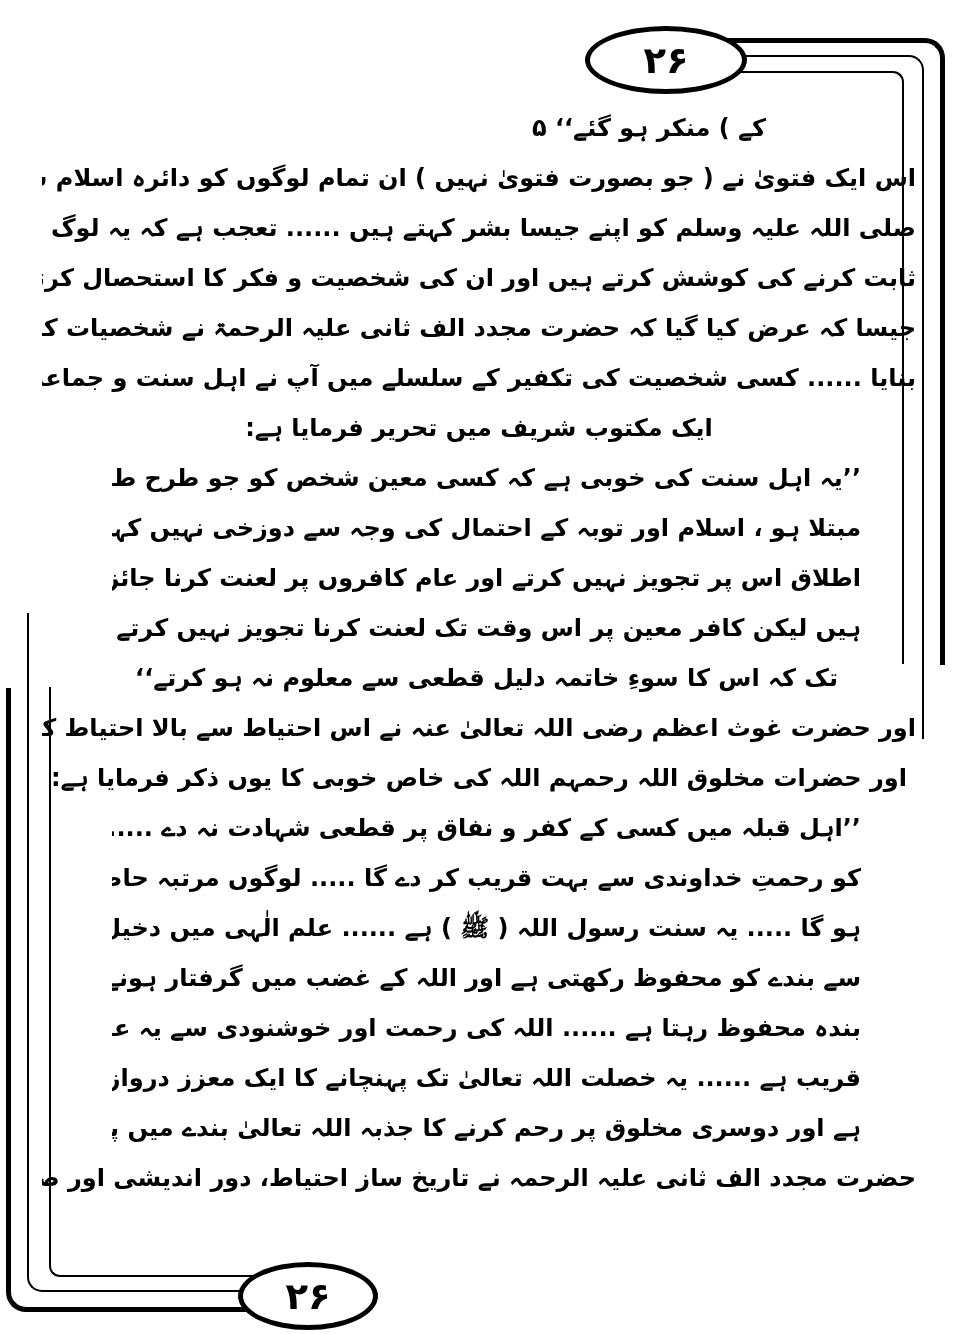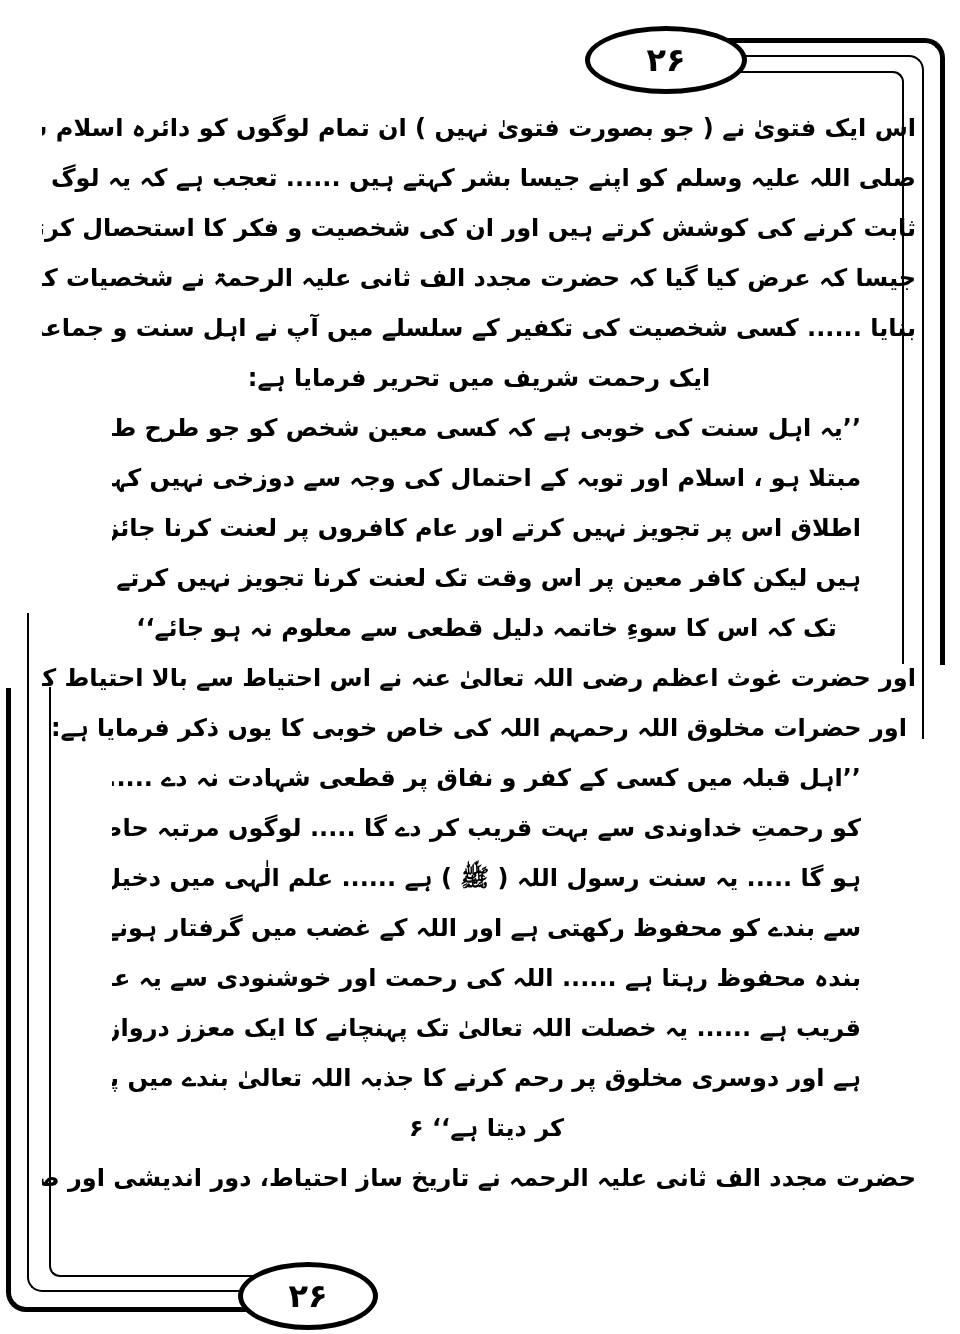--- a/index.html
+++ b/index.html
@@ -22,21 +22,21 @@
   .bl-outer{left:6px;top:688px;width:250px;height:619px;
     border-bottom:5px solid #000;border-left:5px solid #000;border-bottom-left-radius:20px;}
   .bl-mid{left:27px;top:613px;width:229px;height:677px;
     border-bottom:2px solid #000;border-left:2px solid #000;border-bottom-left-radius:15px;}
   .bl-inner{left:49px;top:687px;width:207px;height:588px;
     border-bottom:2px solid #000;border-left:2px solid #000;border-bottom-left-radius:11px;}
 
   .badge{
     position:absolute;background:#fff;border:5px solid #000;border-radius:50%;
     display:flex;align-items:center;justify-content:center;
-    font-weight:bold;font-size:32px;z-index:5;text-align:right;
+    font-weight:bold;font-size:37px;z-index:5;text-align:right;
   }
   .badge-top{left:585px;top:26px;width:152px;height:58px;}
   .badge-bottom{left:238px;top:1262px;width:130px;height:58px;}
 
   
   .text-area{
     position:absolute;left:42px;right:44px;top:103px;
     direction:rtl;font-weight:bold;z-index:2;
   }
   .line{
@@ -64,55 +64,55 @@
 
   <div class="badge badge-top">
     <span>۲۶</span>
   </div>
   <div class="badge badge-bottom">
     <span>۲۶</span>
   </div>
 
   <div class="text-area">
 
+    <div class="line cont">کے ) منکر ہو گئے‘‘ ۵</div>
 
     <div>
       <div class="line">اس ایک فتویٰ نے ( جو بصورت فتویٰ نہیں ) ان تمام لوگوں کو دائرہ اسلام سے خارج کر دیا جو حضور</div>
       <div class="line">صلی اللہ علیہ وسلم کو اپنے جیسا بشر کہتے ہیں ...... تعجب ہے کہ یہ لوگ حضرت مجدد الف ثانی رضی اللہ عنہ کو اپنا</div>
       <div class="line">ثابت کرنے کی کوشش کرتے ہیں اور ان کی شخصیت و فکر کا استحصال کرتے ہیں ......</div>
     </div>
 
     <div>
       <div class="line">جیسا کہ عرض کیا گیا کہ حضرت مجدد الف ثانی علیہ الرحمۃ نے شخصیات کو نہیں نظریات کو ہدف</div>
       <div class="line">بنایا ...... کسی شخصیت کی تکفیر کے سلسلے میں آپ نے اہل سنت و جماعت کی کمال احتیاط کا ذکر کرتے ہوئے</div>
-      <div class="line center">ایک رحمت شریف میں تحریر فرمایا ہے:</div>
+      <div class="line center">ایک مکتوب شریف میں تحریر فرمایا ہے:</div>
     </div>
 
     <div class="quote">
       <div class="line">’’یہ اہل سنت کی خوبی ہے کہ کسی معین شخص کو جو طرح طرح کے کفر میں</div>
       <div class="line">مبتلا ہو ، اسلام اور توبہ کے احتمال کی وجہ سے دوزخی نہیں کہتے اور لعن کا</div>
       <div class="line">اطلاق اس پر تجویز نہیں کرتے اور عام کافروں پر لعنت کرنا جائز سمجھتے</div>
       <div class="line">ہیں لیکن کافر معین پر اس وقت تک لعنت کرنا تجویز نہیں کرتے جب</div>
-      <div class="line">تک کہ اس کا سوءِ خاتمہ دلیل قطعی سے معلوم نہ ہو جائے‘‘</div>
+      <div class="line">تک کہ اس کا سوءِ خاتمہ دلیل قطعی سے معلوم نہ ہو کرتے‘‘</div>
     </div>
 
     <div>
       <div class="line">اور حضرت غوث اعظم رضی اللہ تعالیٰ عنہ نے اس احتیاط سے بالا احتیاط کا ذکر فرماتے ہوئے اہل مجاہدہ</div>
       <div class="line center">اور حضرات مخلوق اللہ رحمہم اللہ کی خاص خوبی کا یوں ذکر فرمایا ہے:</div>
     </div>
 
     <div class="quote">
       <div class="line">’’اہل قبلہ میں کسی کے کفر و نفاق پر قطعی شہادت نہ دے ...... یہ عمل اس</div>
       <div class="line">کو رحمتِ خداوندی سے بہت قریب کر دے گا ..... لوگوں مرتبہ حاصل</div>
       <div class="line">ہو گا ..... یہ سنت رسول اللہ ( ﷺ ) ہے ...... علم الٰہی میں دخیل بننے</div>
       <div class="line">سے بندے کو محفوظ رکھتی ہے اور اللہ کے غضب میں گرفتار ہونے سے</div>
       <div class="line">بندہ محفوظ رہتا ہے ...... اللہ کی رحمت اور خوشنودی سے یہ عمل بہت</div>
       <div class="line">قریب ہے ...... یہ خصلت اللہ تعالیٰ تک پہنچانے کا ایک معزز دروازہ</div>
       <div class="line">ہے اور دوسری مخلوق پر رحم کرنے کا جذبہ اللہ تعالیٰ بندے میں پیدا</div>
-      <div class="line">کر دیتا ہے‘‘ ۶</div>
     </div>
 
     <div>
       <div class="line">حضرت مجدد الف ثانی علیہ الرحمہ نے تاریخ ساز احتیاط، دور اندیشی اور صبر وتحمل کا مظاہرہ</div>
     </div>
 
   </div>
 </div>
 
 </body></html>

